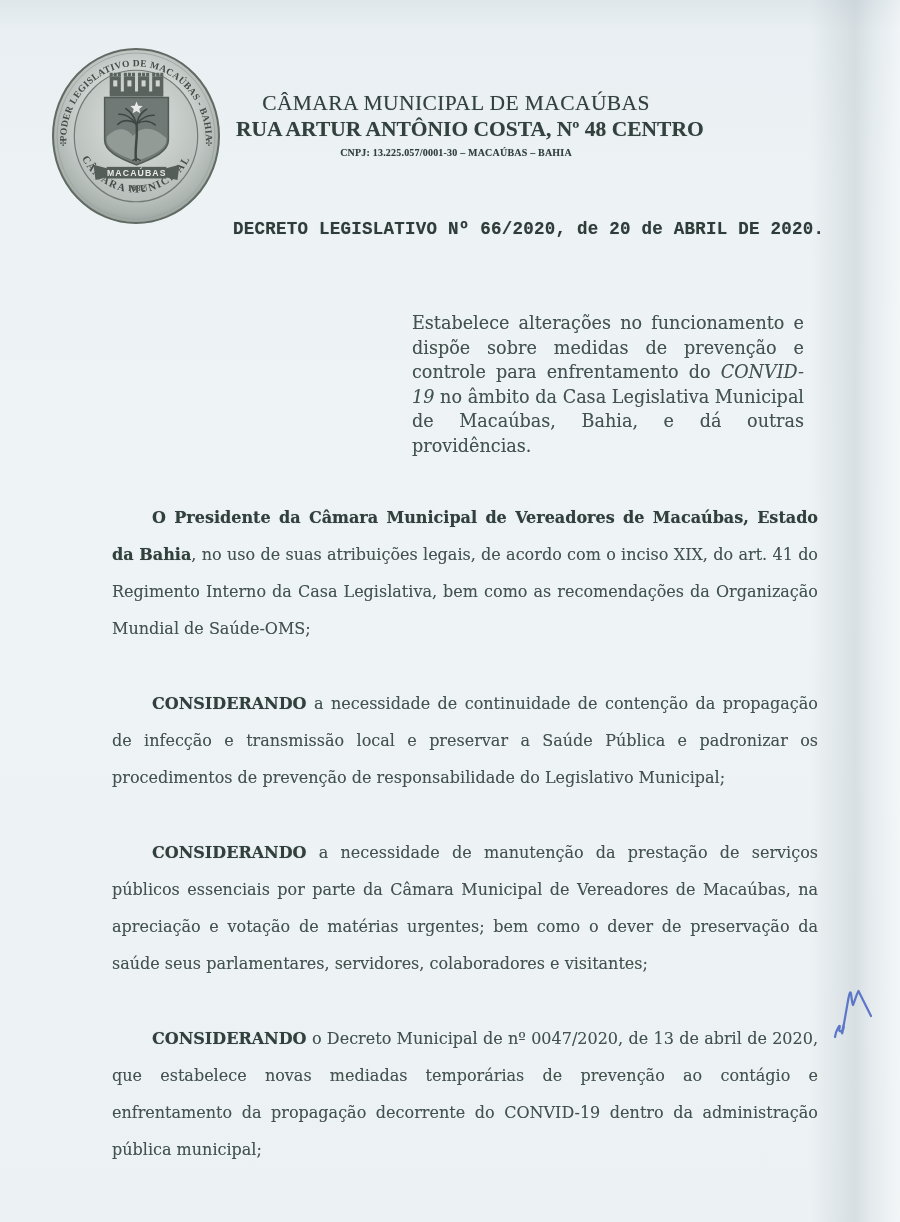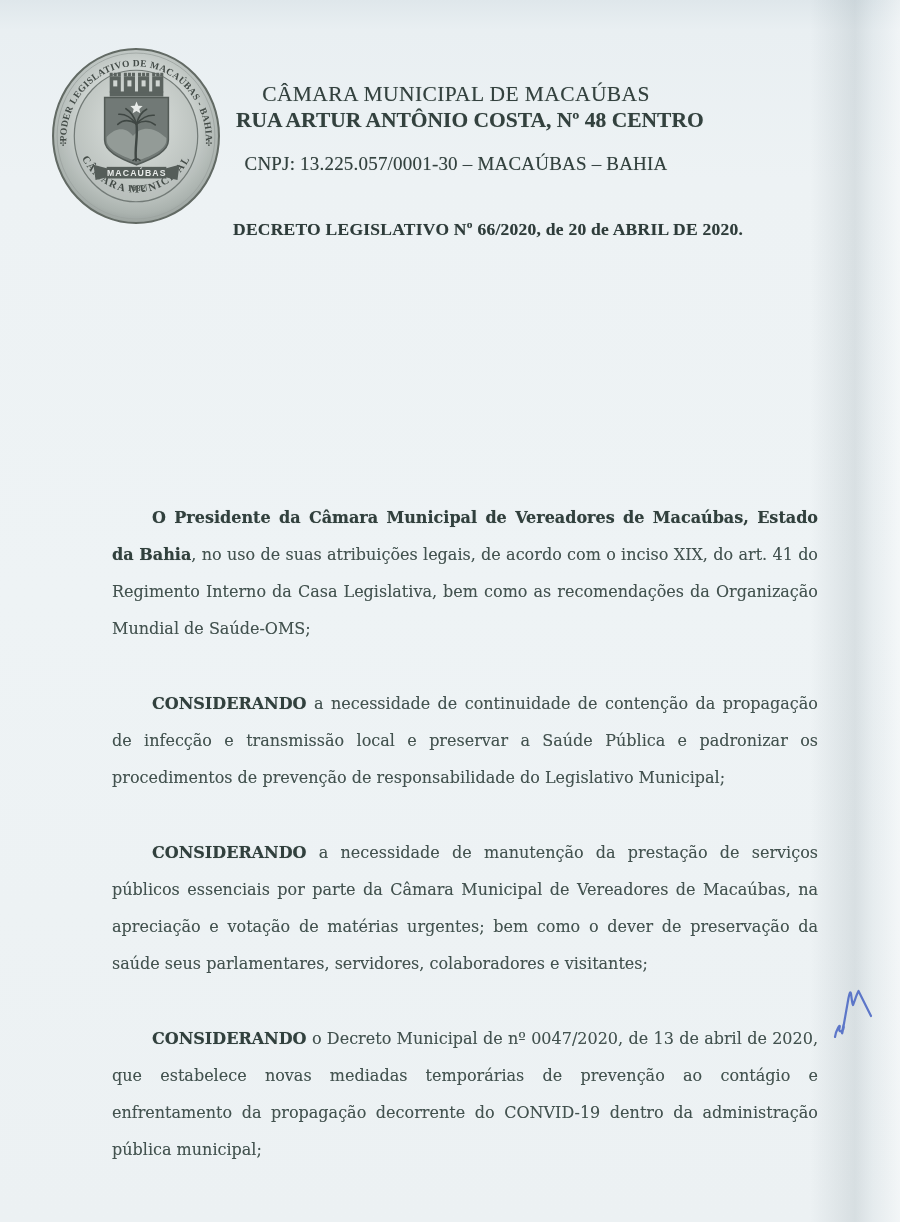--- a/index.html
+++ b/index.html
@@ -37,40 +37,41 @@
     width: 440px;
     text-align: center;
     font-family: "Liberation Serif", serif;
     color: #33413e;
     text-shadow: 0 0 0.7px rgba(55,75,72,0.45);
   }
   .org-name {
     font-size: 21.5px;
     letter-spacing: 0.4px;
     white-space: nowrap;
+    margin-top: 9px;
   }
   .org-address {
     font-size: 21.5px;
     font-weight: bold;
     margin-top: 1px;
     white-space: nowrap;
   }
   .org-cnpj {
-    font-size: 19px;
-    font-weight: normal;
-    margin-top: 20px;
+    font-size: 10px;
+    font-weight: bold;
+    margin-top: 5px;
     letter-spacing: 0.2px;
     white-space: nowrap;
   }
   
   .doc-title {
     position: absolute;
     left: 233px;
     top: 219px;
-    font-family: Liberation Serif, serif;
+    font-family: Liberation Mono, monospace;
     font-weight: bold;
     font-size: 17.5px;
     letter-spacing: 0.25px;
     color: #2e3c3a;
     text-shadow: 0 0 0.7px rgba(46,60,58,0.45);
     white-space: nowrap;
   }
   
   .ementa {
     position: absolute;
@@ -200,20 +201,21 @@
   </svg>
 
   <div class="letterhead">
     <div class="org-name">CÂMARA MUNICIPAL DE MACAÚBAS</div>
     <div class="org-address">RUA ARTUR ANTÔNIO COSTA, Nº 48 CENTRO</div>
     <div class="org-cnpj">CNPJ: 13.225.057/0001-30 – MACAÚBAS – BAHIA</div>
   </div>
 
   <div class="doc-title">DECRETO LEGISLATIVO Nº 66/2020, de 20 de ABRIL DE 2020.</div>
 
+  <p class="ementa"><span>Estabelece alterações no funcionamento e dispõe sobre medidas de prevenção e controle para enfrentamento do </span><em>CONVID-19</em><span> no âmbito da Casa Legislativa Municipal de Macaúbas, Bahia, e dá outras providências.</span></p>
 
   <div class="body-text">
     <p><strong>O Presidente da Câmara Municipal de Vereadores de Macaúbas, Estado da Bahia</strong><span>, no uso de suas atribuições legais, de acordo com o inciso XIX, do art. 41 do Regimento Interno da Casa Legislativa, bem como as recomendações da Organização Mundial de Saúde-OMS;</span></p>
     <p><strong>CONSIDERANDO</strong><span> a necessidade de continuidade de contenção da propagação de infecção e transmissão local e preservar a Saúde Pública e padronizar os procedimentos de prevenção de responsabilidade do Legislativo Municipal;</span></p>
     <p><strong>CONSIDERANDO</strong><span> a necessidade de manutenção da prestação de serviços públicos essenciais por parte da Câmara Municipal de Vereadores de Macaúbas, na apreciação e votação de matérias urgentes; bem como o dever de preservação da saúde seus parlamentares, servidores, colaboradores e visitantes;</span></p>
     <p><strong>CONSIDERANDO</strong><span> o Decreto Municipal de nº 0047/2020, de 13 de abril de 2020, que estabelece novas mediadas temporárias de prevenção ao contágio e enfrentamento da propagação decorrente do CONVID-19 dentro da administração pública municipal;</span></p>
   </div>
 
   <svg class="pen-mark" viewBox="0 0 900 1222">
     <path d="M 835,1037 C 836,1030 841,1022 839.5,1028 C 838,1034 845,1031 843.5,1025 C 842.5,1030 841.5,1036 842.5,1032 L 848.5,998 C 849.5,993 850.5,990.5 851,994 C 851.8,999 852,1003 853,1005 C 855,1000 856.5,994.5 858.5,991 L 871,1016" stroke="#4a66c4" stroke-width="2.2" fill="none" stroke-linecap="round" stroke-linejoin="round" opacity="0.88"></path>

